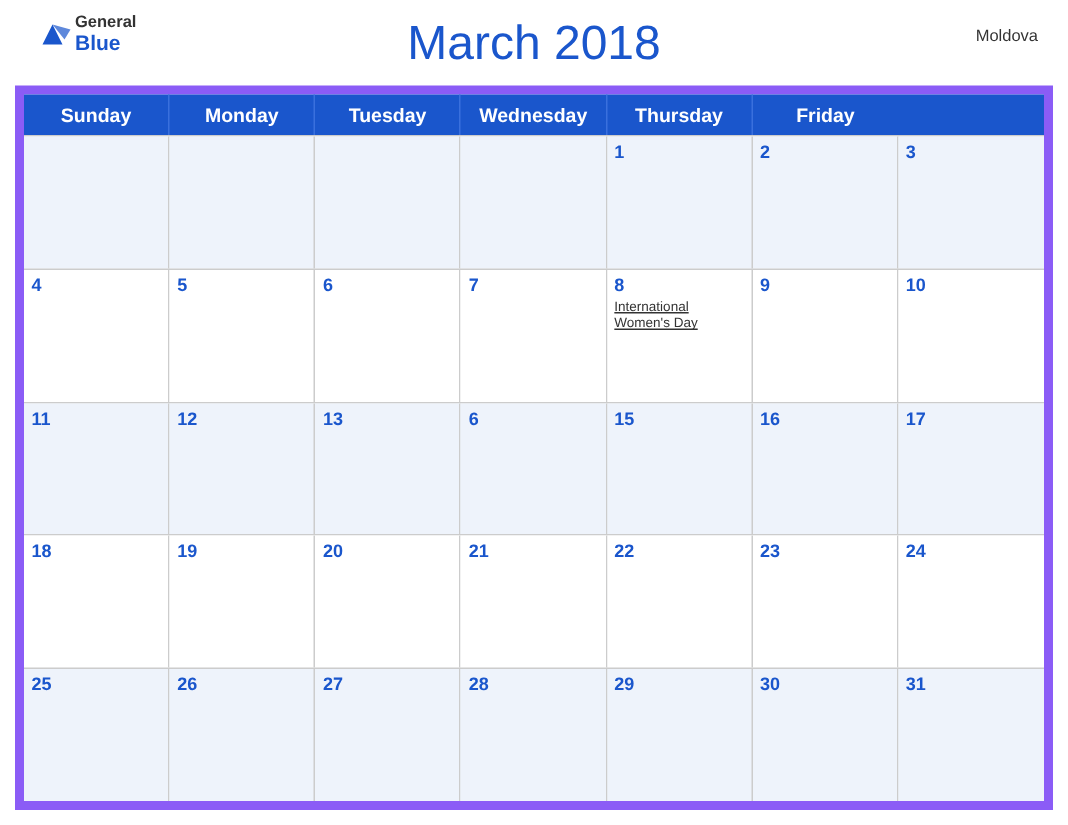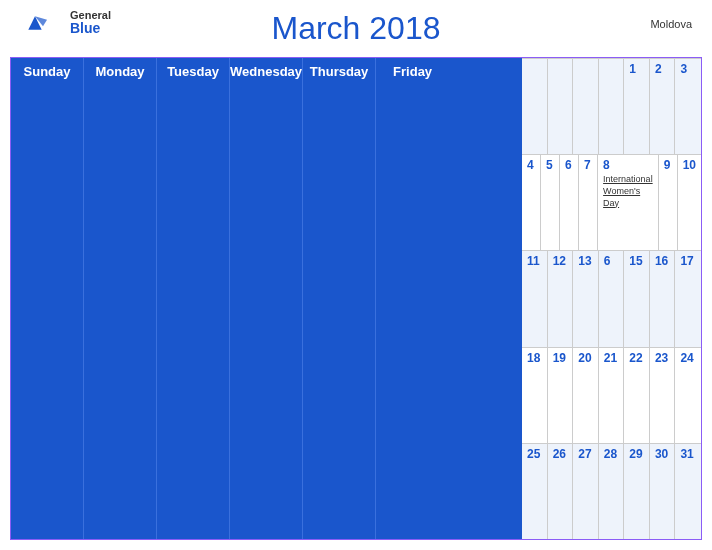--- a/index.html
+++ b/index.html
@@ -56,22 +56,22 @@
     .country {
       position: absolute;
       right: 20px;
       top: 18px;
       font-size: 11px;
       color: #333;
     }
     .calendar-grid {
       flex: 1;
       display: flex;
-      flex-direction: row;
-      border: 1px solid #8b5cf6;
+      flex-direction: column;
+      border: 6px solid #8b5cf6;
       margin: 5px 10px 10px 10px;
     }
     .day-headers {
       display: grid;
       grid-template-columns: repeat(7, 1fr);
       background: #1a56cc;
     }
     .day-header {
       color: #fff;
       text-align: center;
@@ -126,21 +126,21 @@
     .week-row:nth-child(even) .day-cell {
       background: #fff;
     }
   </style>
 </head>
 <body>
 
 <div class="calendar-container">
   <div class="header">
     <div class="logo">
-      <div style="display:flex;align-items:center;gap:20px;">
+      <div style="display:flex;align-items:center;gap:0;">
         <svg class="logo-icon" viewBox="0 0 40 30" width="40" height="28">
           <polygon points="10,25 20,5 30,25" fill="#1a56cc"></polygon>
           <polygon points="20,5 32,20 38,10" fill="#1a56cc" opacity="0.7"></polygon>
         </svg>
         <div>
           <div class="logo-text-general">General</div>
           <div class="logo-text-blue">Blue</div>
         </div>
       </div>
     </div>

